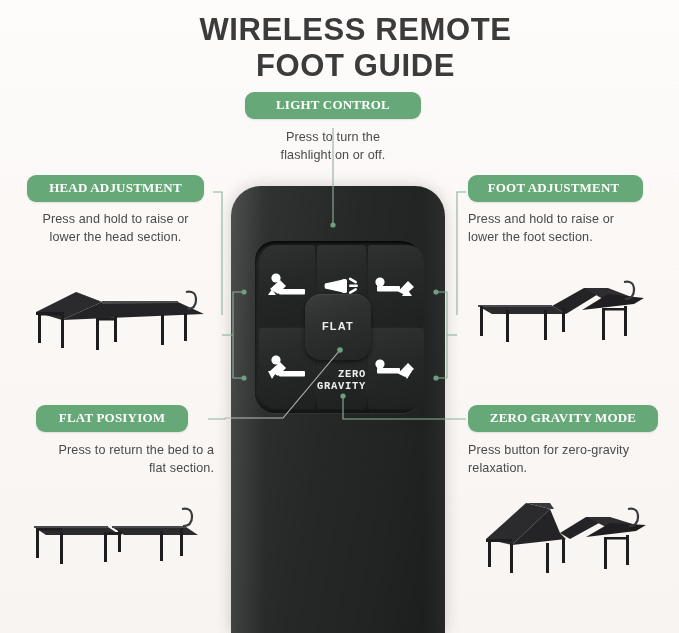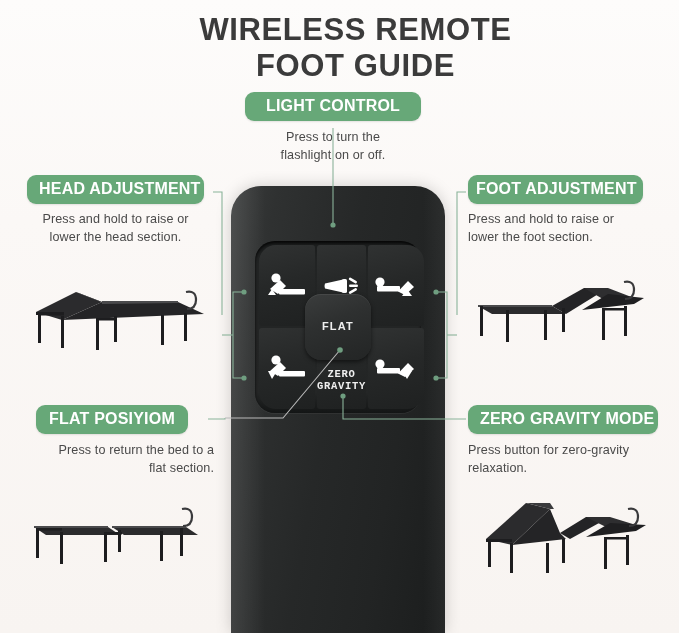--- a/index.html
+++ b/index.html
@@ -29,27 +29,28 @@
     letter-spacing: 0.6px;
     color: #3b3b3b;
   }
 
   
   .badge {
     position: absolute;
     background: #67a878;
     color: #ffffff;
     font-weight: 700;
-    font-size: 16px;
+    font-size: 13px;
     letter-spacing: 0.2px;
     border-radius: 9px;
     padding: 5px 12px 6px;
     white-space: nowrap;
     text-align: center;
     box-shadow: 0 1px 2px rgba(0,0,0,.10);
+    font-family: Liberation Serif, serif;
   }
   .desc {
     position: absolute;
     font-size: 12.6px;
     line-height: 18px;
     color: #4a4a4a;
     letter-spacing: .1px;
     white-space: pre-line;
   }
   .desc.right-al { text-align: right; }
@@ -126,21 +127,21 @@
   .key:nth-child(5) { border-radius: 3px; }
 
   .key .glyph { width: 56px; height: 34px; display: block; }
   .key.center-top .glyph { width: 48px; height: 32px; }
 
   .key-label {
     color: #efefef;
     font-size: 10.5px;
     font-weight: 700;
     letter-spacing: .7px;
-    text-align: center;
+    text-align: right;
     line-height: 11.5px;
   }
   .zero-key .key-label { padding-top: 24px; font-family: Liberation Mono, monospace; }
 
   
   .flat-key {
     position: absolute;
     left: 50%; top: 50%;
     transform: translate(-50%,-50%);
     width: 66px; height: 66px;

